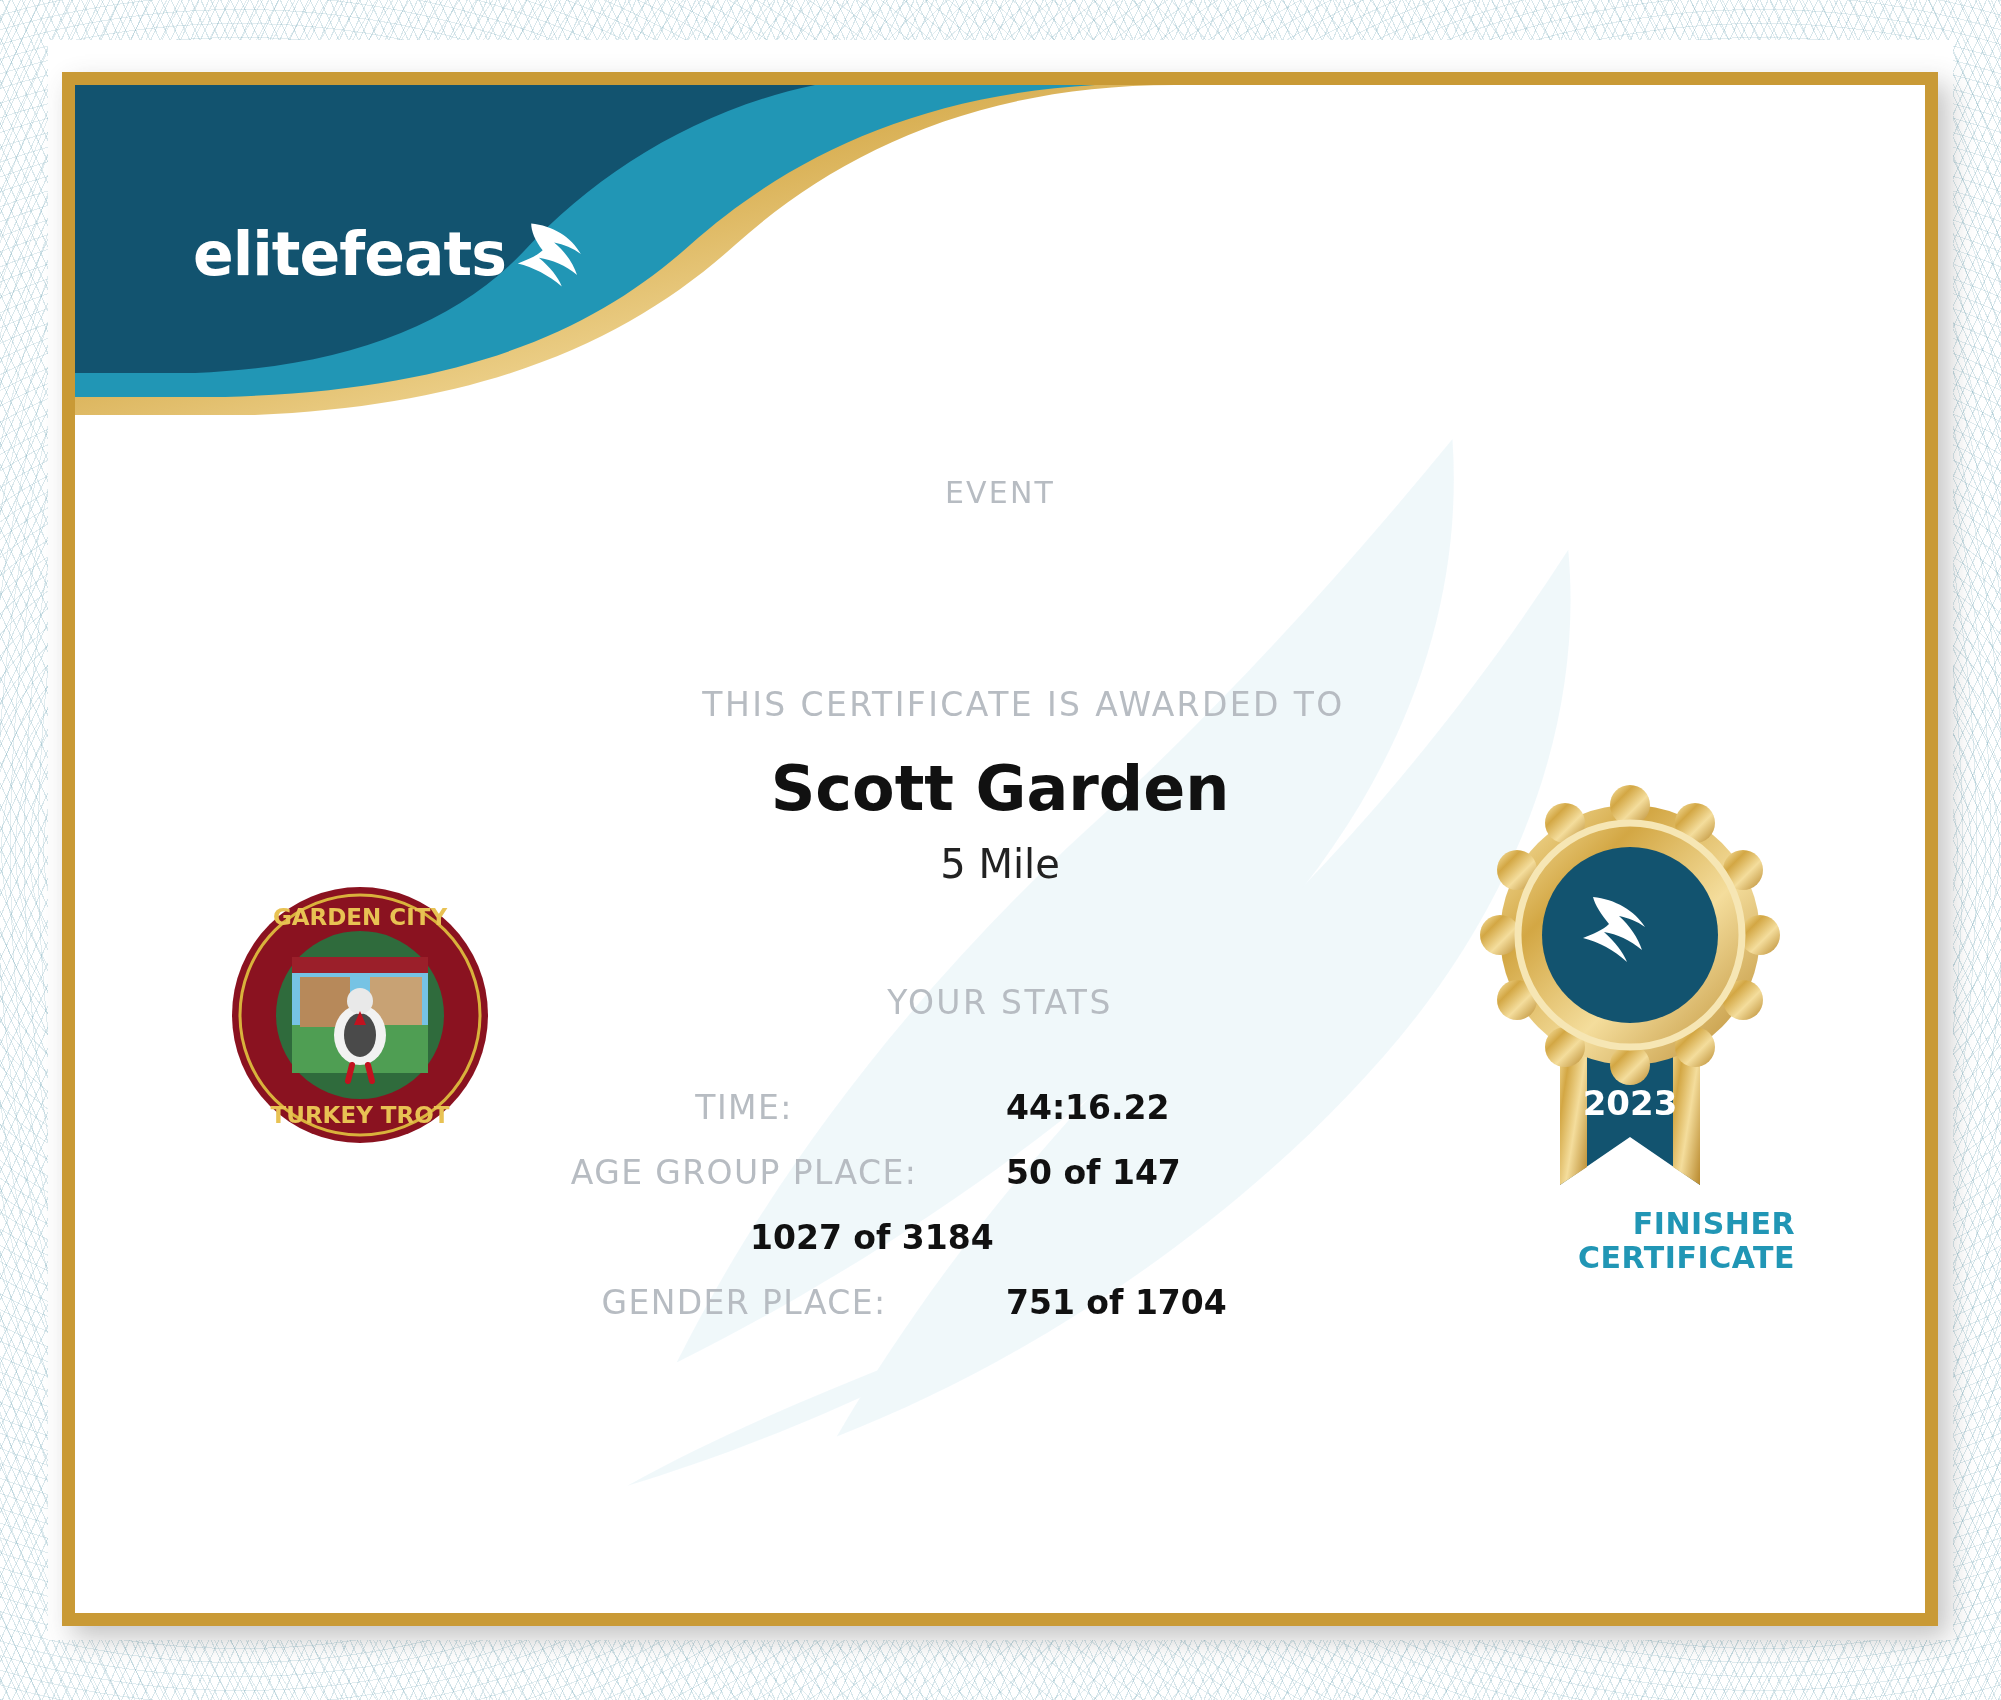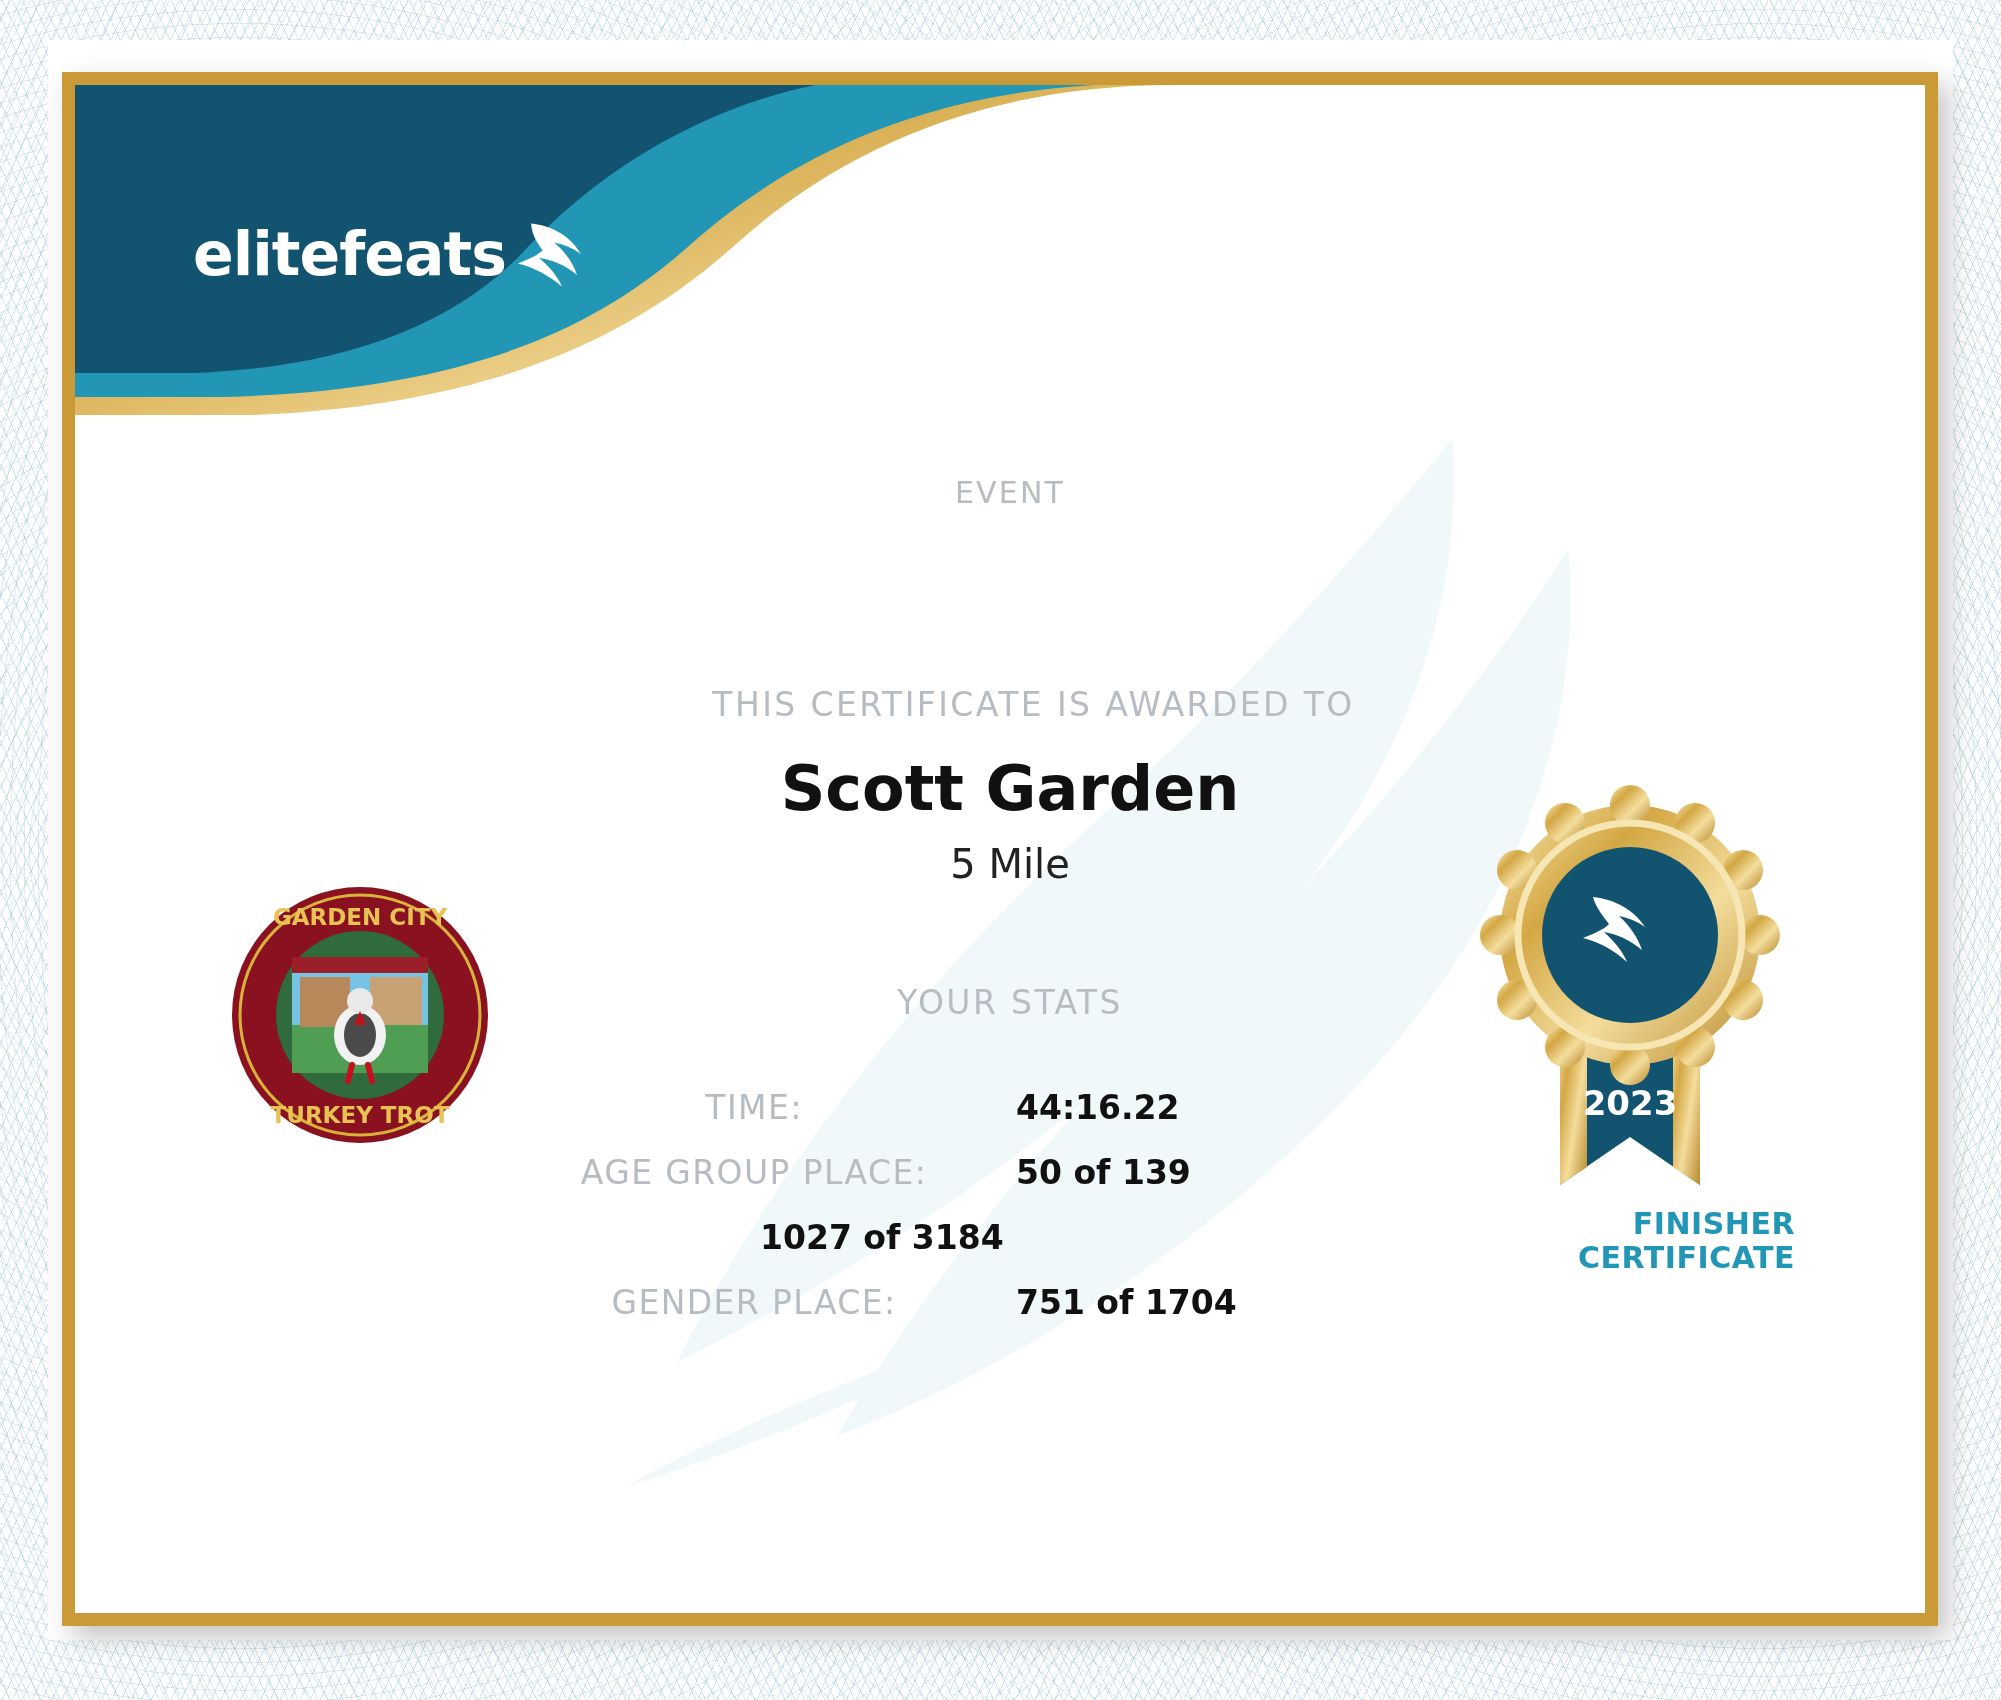--- a/index.html
+++ b/index.html
@@ -93,21 +93,20 @@
   }
   .logo-wing { width: 86px; height: 78px; margin-left: -6px; }
 
   
   .content {
     position: absolute;
     left: 0;
     top: 390px;
     width: 100%;
     text-align: center;
-    margin-left: 10px;
   }
   .label {
     color: #b7bcc2;
     font-size: 30px;
     letter-spacing: 2.2px;
     font-weight: 400;
     text-transform: uppercase;
   }
   .event-name {
     margin-top: 36px;
@@ -251,21 +250,21 @@
 
         <div class="stats-label">YOUR STATS</div>
 
         <div class="stats">
           <div class="stat-row">
             <span class="stat-key">TIME:</span>
             <span class="stat-val">44:16.22</span>
           </div>
           <div class="stat-row">
             <span class="stat-key">AGE GROUP PLACE:</span>
-            <span class="stat-val">50 of 139</span>
+            <span class="stat-val">50 of 147</span>
           </div>
           <div class="stat-row">
             <span class="stat-val">1027 of 3184</span>
           </div>
           <div class="stat-row">
             <span class="stat-key">GENDER PLACE:</span>
             <span class="stat-val">751 of 1704</span>
           </div>
         </div>
       </div>

